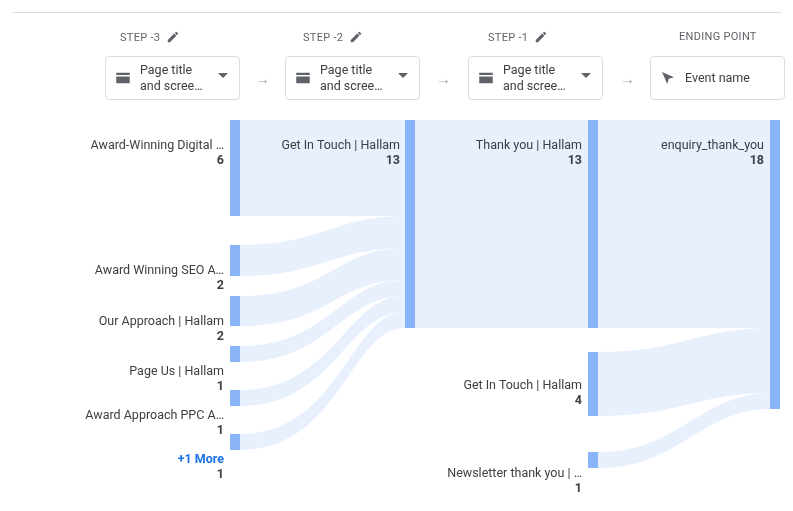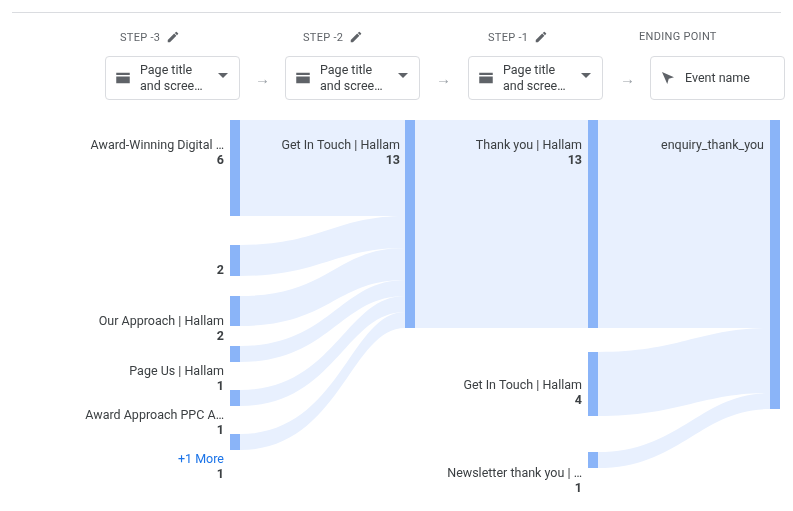--- a/index.html
+++ b/index.html
@@ -94,21 +94,21 @@
     .node.right { text-align: right; }
     .node .lbl {
       white-space: nowrap;
       line-height: 1.2;
     }
     .node .cnt {
       font-weight: 700;
       color: #3c4043;
       line-height: 1.2;
     }
-    .node.more .lbl { color: #1a73e8; font-weight: 400; }
+    .node.more .lbl { color: #1a73e8; font-weight: 700; }
 
     
     .bar {
       position: absolute;
       width: 10px;
       background: #8ab4f8;
     }
 
     
     .flows {
@@ -144,21 +144,21 @@
   <svg class="pencil" viewBox="0 0 24 24">
       <path fill="currentColor" d="M3 17.25V21h3.75L17.81 9.94l-3.75-3.75L3 17.25zM20.71 7.04a1 1 0 0 0 0-1.41l-2.34-2.34a1 1 0 0 0-1.41 0l-1.83 1.83 3.75 3.75 1.83-1.83z"></path>
     </svg>
 </div>
 <div class="step-header" style="left:488px">
   <span>STEP -1</span>
   <svg class="pencil" viewBox="0 0 24 24">
       <path fill="currentColor" d="M3 17.25V21h3.75L17.81 9.94l-3.75-3.75L3 17.25zM20.71 7.04a1 1 0 0 0 0-1.41l-2.34-2.34a1 1 0 0 0-1.41 0l-1.83 1.83 3.75 3.75 1.83-1.83z"></path>
     </svg>
 </div>
-<div class="step-header" style="left:639px">
+<div class="step-header" style="left:679px">
   <span>ENDING POINT</span>
 </div>
 
 <div class="pill" style="left:105px; width:135px">
   <svg class="picon" viewBox="0 0 24 24">
       <path fill="currentColor" d="M3 5h18v3H3V5zm0 5h18v9H3v-9z"></path>
     </svg>
   <div class="plabel">Page title and scree…</div>
   <div class="pcaret caret-tri"></div>
 </div>
@@ -218,20 +218,21 @@
 <div class="bar" style="left:588px; top:352px; height:64px"></div>
 <div class="bar" style="left:588px; top:452px; height:16px"></div>
 
 <div class="bar" style="left:770px; top:120px; height:289px"></div>
 
 <div class="node right" style="left:60px; top:118px; width:164px">
   <div class="lbl">Award-Winning Digital …</div>
   <div class="cnt">6</div>
 </div>
 <div class="node right" style="left:60px; top:243px; width:164px">
+  <div class="lbl">Award Winning SEO A…</div>
   <div class="cnt">2</div>
 </div>
 <div class="node right" style="left:60px; top:294px; width:164px">
   <div class="lbl">Our Approach | Hallam</div>
   <div class="cnt">2</div>
 </div>
 <div class="node right" style="left:60px; top:344px; width:164px">
   <div class="lbl">Page Us | Hallam</div>
   <div class="cnt">1</div>
 </div>
@@ -257,13 +258,14 @@
   <div class="lbl">Get In Touch | Hallam</div>
   <div class="cnt">4</div>
 </div>
 <div class="node right" style="left:432px; top:446px; width:150px">
   <div class="lbl">Newsletter thank you | …</div>
   <div class="cnt">1</div>
 </div>
 
 <div class="node right" style="left:614px; top:118px; width:150px">
   <div class="lbl">enquiry_thank_you</div>
+  <div class="cnt">18</div>
 </div>
 
 </body></html>

